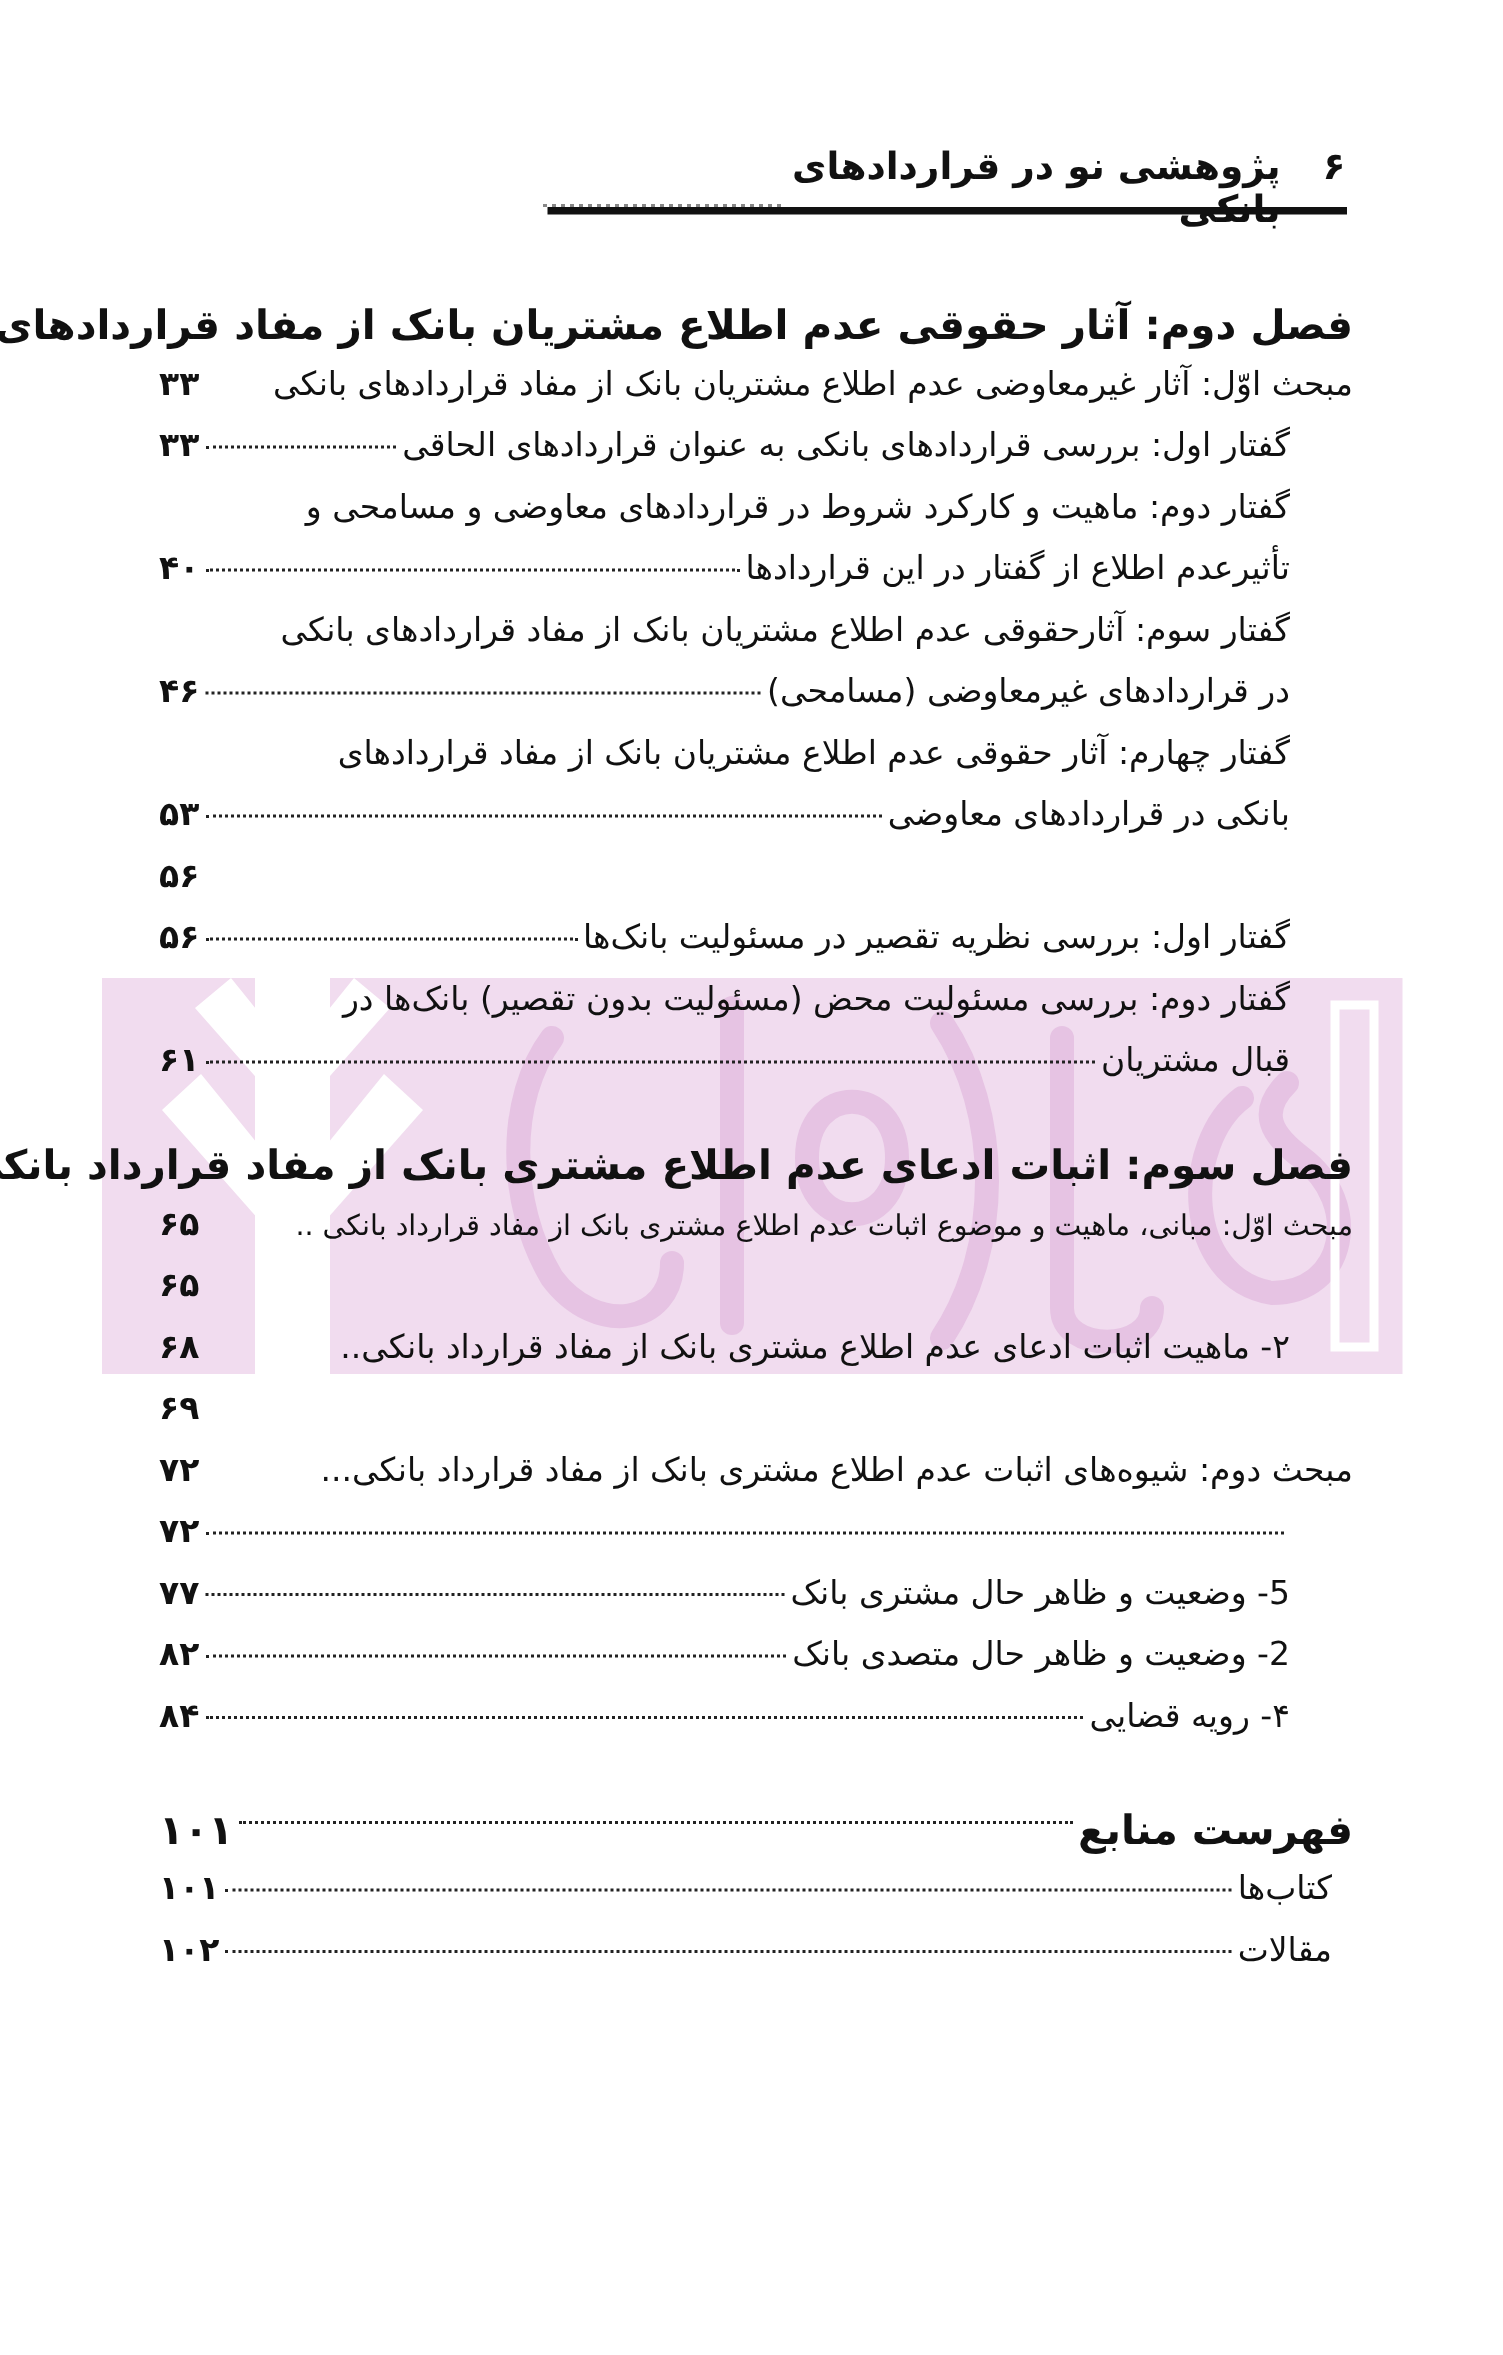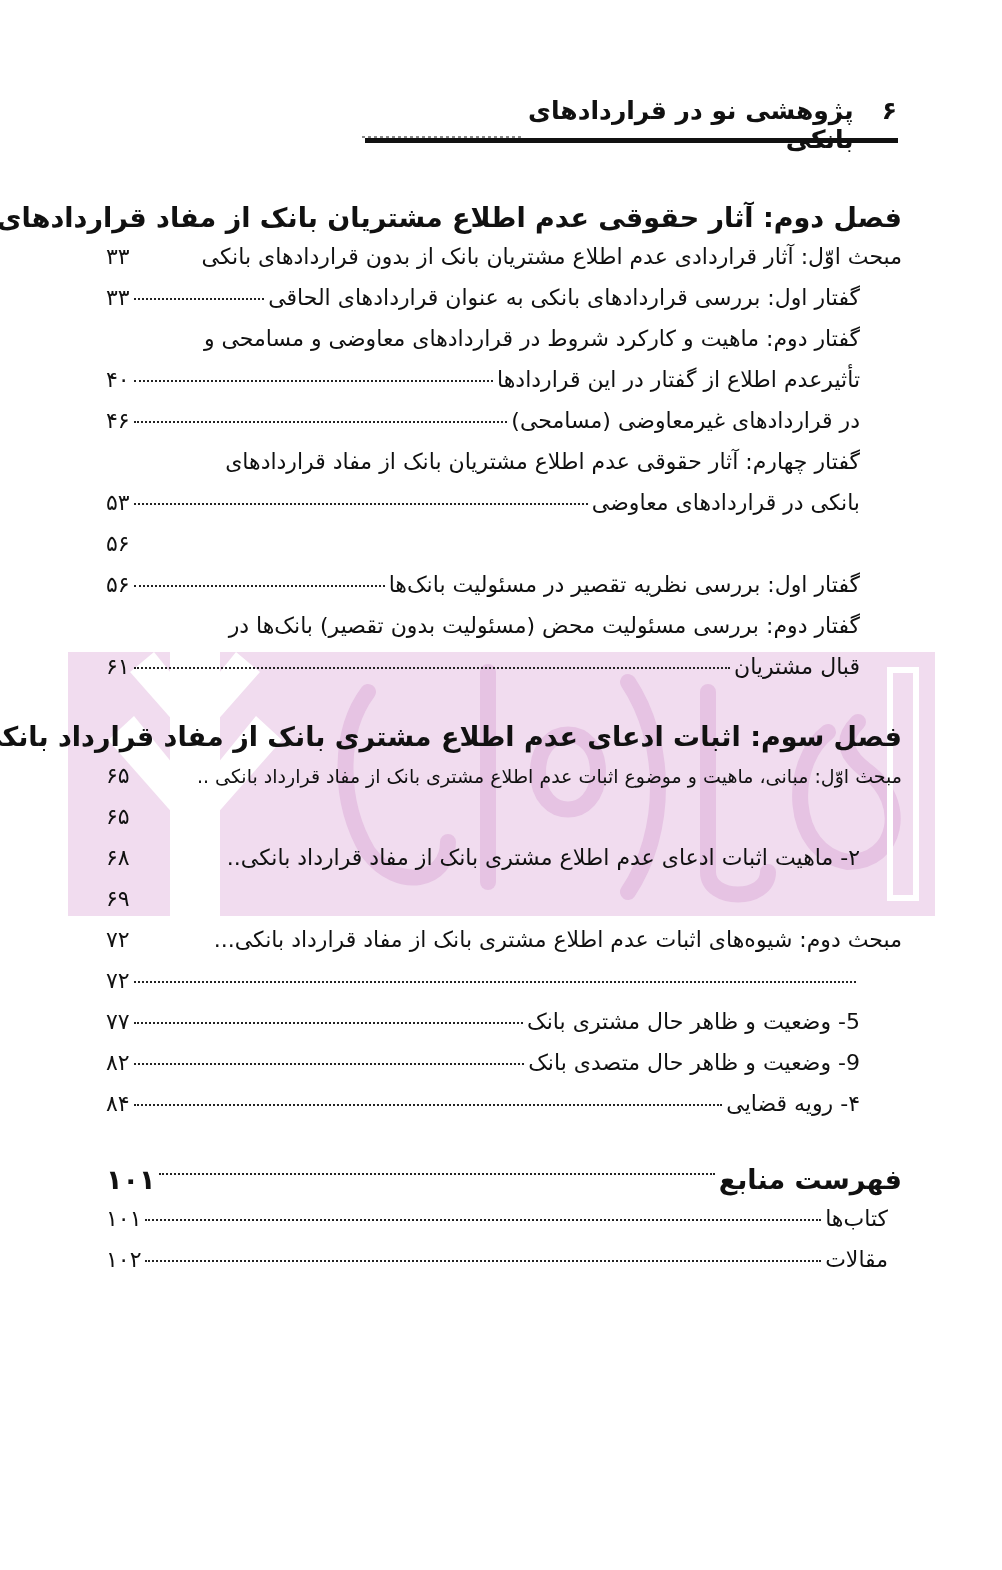--- a/index.html
+++ b/index.html
@@ -35,21 +35,21 @@
   .toc { position: absolute; top: 188px; left: 106px; right: 100px; z-index: 1; }
   .row {
     display: flex; align-items: baseline; justify-content: space-between;
     white-space: nowrap; line-height: 1;
   }
   .row .title { flex: 0 0 auto; }
   .row .leader {
     flex: 1 1 auto; overflow: hidden; margin: 0 4px;
     border-bottom: 2px dotted #222; height: 0; transform: translateY(-5px);
   }
-  .row .page-num { flex: 0 0 auto; direction: rtl; }
+  .row .page-num { flex: 0 0 auto; direction: rtl; font-weight: bold; }
   .row.no-leader .leader { visibility: hidden; }
 
   .chapter { font-size: 27px; font-weight: bold; height: 58px; align-items: center; }
   .section { font-size: 22px; height: 41px; }
   .sub { font-size: 22px; height: 41px; padding-right: 42px; }
   .sub-cont { font-size: 22px; height: 41px; padding-right: 42px; }
   .spacer-s { height: 10px; }
   .spacer-m { height: 16px; }
 </style>
 </head>
@@ -88,38 +88,43 @@
   </div>
 
   <div class="toc">
 
     <div class="row chapter">
       <span class="title">فصل دوم: آثار حقوقی عدم اطلاع مشتریان بانک از مفاد قراردادهای بانکی ...</span>
       <span class="leader" style="visibility:hidden"></span>
 
     </div>
     <div class="row section no-leader">
-      <span class="title">مبحث اوّل: آثار قراردادی عدم اطلاع مشتریان بانک از بدون قراردادهای بانکی</span>
+      <span class="title">مبحث اوّل: آثار غیرمعاوضی عدم اطلاع مشتریان بانک از مفاد قراردادهای بانکی</span>
       <span class="leader"></span>
       <span class="page-num">۳۳</span>
     </div>
     <div class="row sub">
       <span class="title">گفتار اول: بررسی قراردادهای بانکی به عنوان قراردادهای الحاقی</span>
       <span class="leader"></span>
       <span class="page-num">۳۳</span>
     </div>
     <div class="row sub no-leader">
       <span class="title">گفتار دوم: ماهیت و کارکرد شروط در قراردادهای معاوضی و مسامحی و</span>
       <span class="leader"></span>
         <span class="page-num"></span>
     </div>
     <div class="row sub-cont">
       <span class="title">تأثیرعدم اطلاع از گفتار در این قراردادها</span>
       <span class="leader"></span>
       <span class="page-num">۴۰</span>
+    </div>
+    <div class="row sub no-leader">
+      <span class="title">گفتار سوم: آثارحقوقی عدم اطلاع مشتریان بانک از مفاد قراردادهای بانکی</span>
+      <span class="leader"></span>
+        <span class="page-num"></span>
     </div>
     <div class="row sub-cont">
       <span class="title">در قراردادهای غیرمعاوضی (مسامحی)</span>
       <span class="leader"></span>
       <span class="page-num">۴۶</span>
     </div>
     <div class="row sub no-leader">
       <span class="title">گفتار چهارم: آثار حقوقی عدم اطلاع مشتریان بانک از مفاد قراردادهای</span>
       <span class="leader"></span>
         <span class="page-num"></span>
@@ -182,21 +187,21 @@
     <div class="row sub">
       <span class="leader"></span>
       <span class="page-num">۷۲</span>
     </div>
     <div class="row sub">
       <span class="title">5- وضعیت و ظاهر حال مشتری بانک</span>
       <span class="leader"></span>
       <span class="page-num">۷۷</span>
     </div>
     <div class="row sub">
-      <span class="title">9- وضعیت و ظاهر حال متصدی بانک</span>
+      <span class="title">2- وضعیت و ظاهر حال متصدی بانک</span>
       <span class="leader"></span>
       <span class="page-num">۸۲</span>
     </div>
     <div class="row sub">
       <span class="title">۴- رویه قضایی</span>
       <span class="leader"></span>
       <span class="page-num">۸۴</span>
     </div>
 
     <div class="spacer-m"></div>

